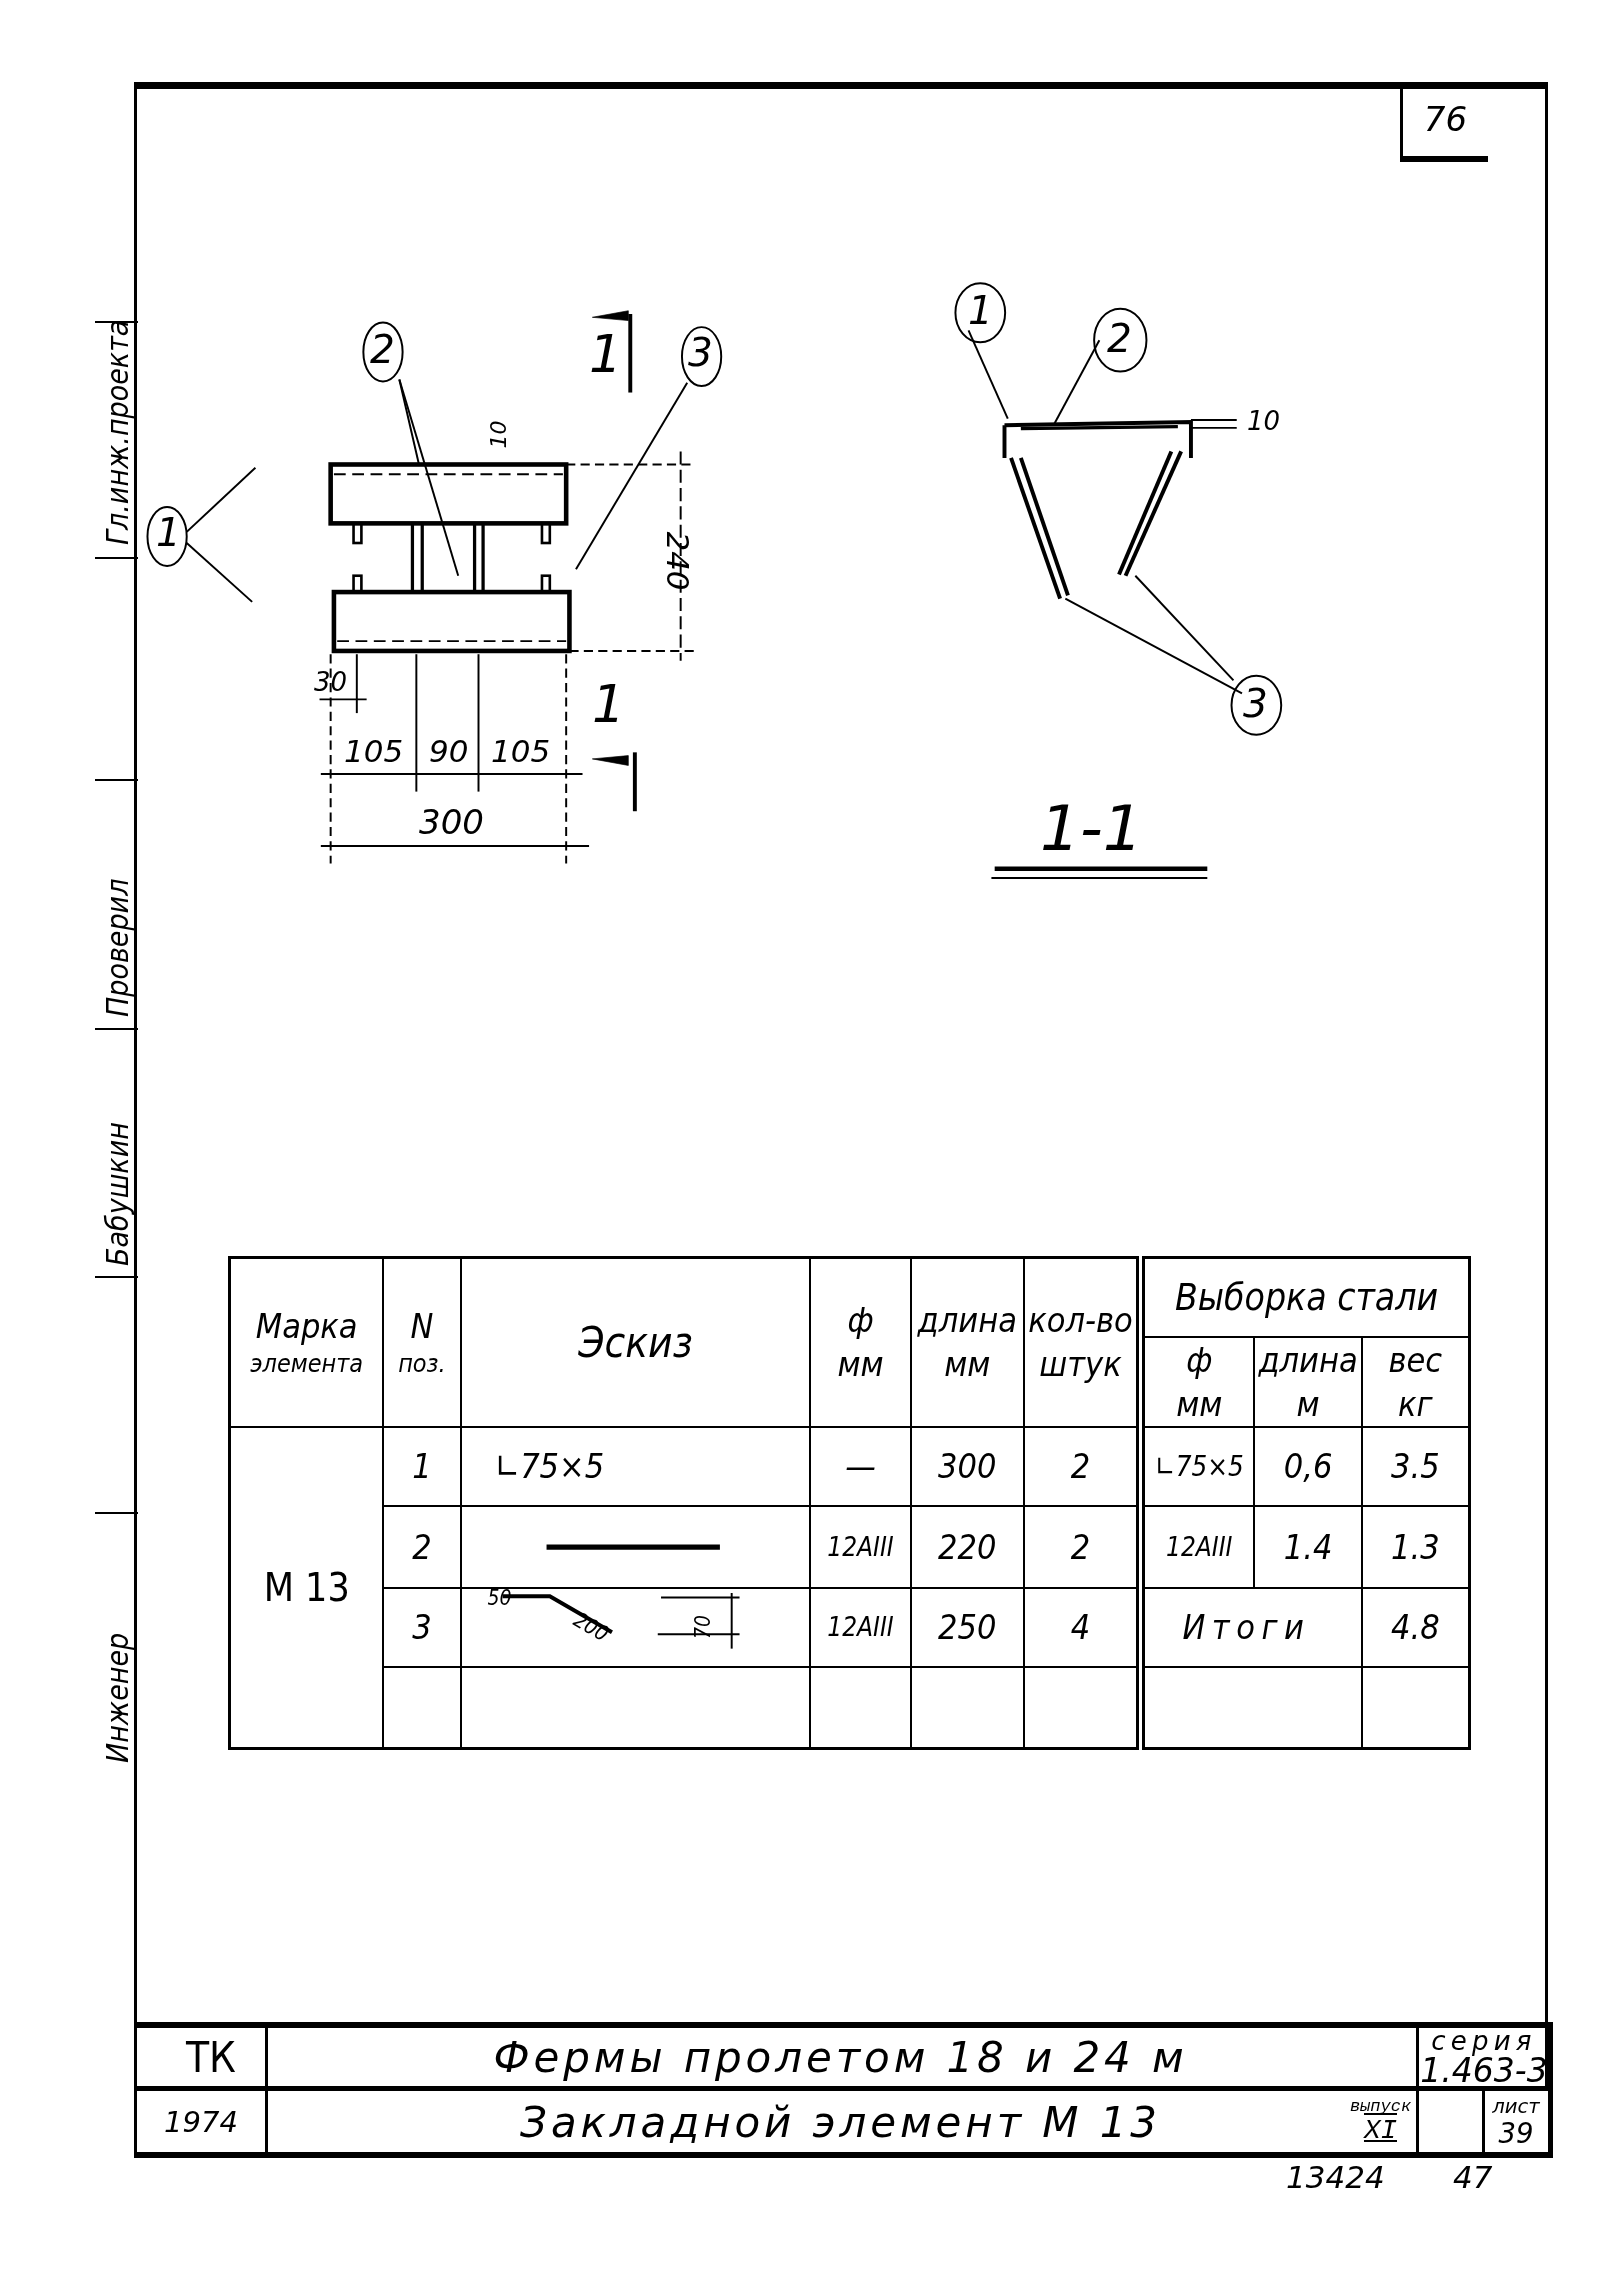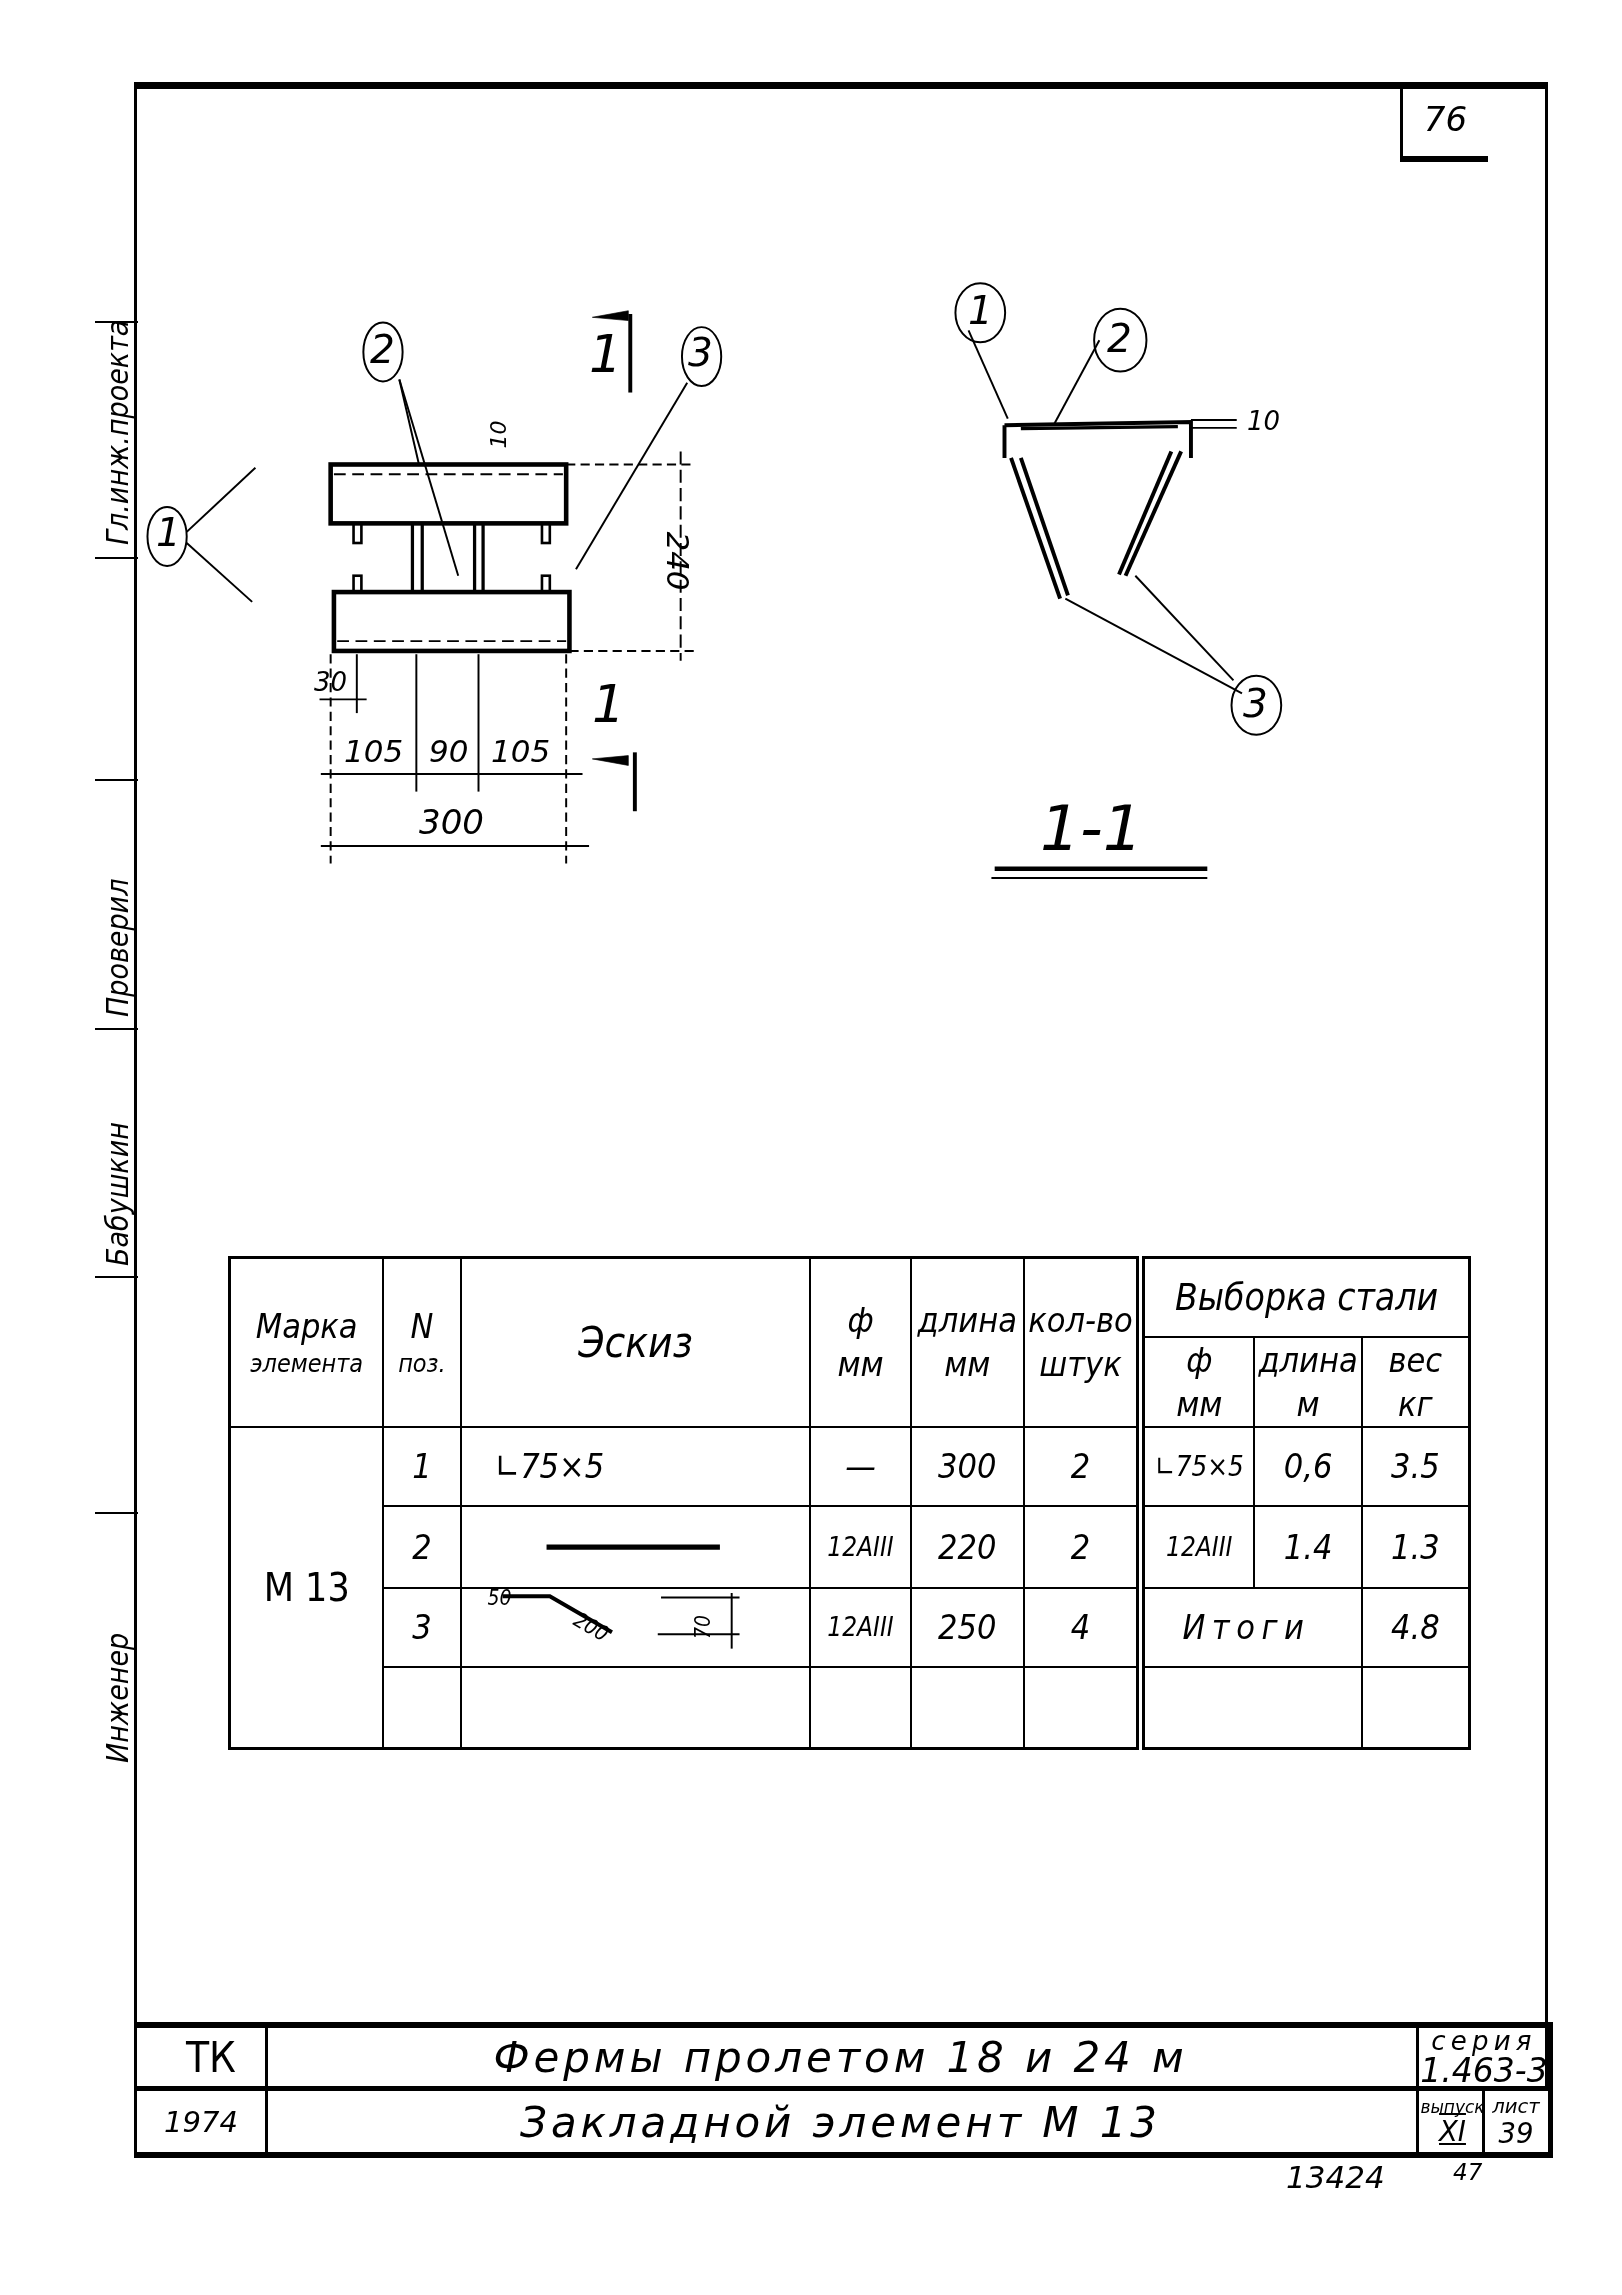--- a/index.html
+++ b/index.html
@@ -258,27 +258,27 @@
     <div class="tb-cell hand" style="left:1283px;width:128px;flex-direction:column;line-height:1;">
       <span style="font-size:26px;letter-spacing:5.2px;">серия</span>
       <span style="font-size:33px;">1.463-3</span>
     </div>
   </div>
   <div class="tb-row" style="top:63px;height:62px;">
     <div class="tb-cell hand" style="left:0;width:128px;font-size:29px;">1974</div>
     <div class="tb-vline" style="left:128px;"></div>
     <div class="tb-cell hand" style="left:131px;width:1145px;font-size:42px;letter-spacing:3.9px;">Закладной элемент М 13</div>
     <div class="tb-vline" style="left:1279px;"></div>
-    <div class="tb-cell hand" style="left:1283px;width:65px;flex-direction:column;line-height:1.1;">
+    <div class="tb-cell hand" style="left:1211px;width:65px;flex-direction:column;line-height:1.1;font-family:Liberation Mono, monospace;">
       <span style="font-size:17px;">выпуск</span>
       <span style="font-size:27.5px;text-decoration:underline overline;">XI</span>
     </div>
     <div class="tb-vline" style="left:1345px;"></div>
     <div class="tb-cell hand" style="left:1348px;width:62px;flex-direction:column;line-height:1.1;">
       <span style="font-size:19.6px;">лист</span>
       <span style="font-size:27.5px;">39</span>
     </div>
   </div>
 </div>
 
 <div class="abs hand" style="left:1286px;top:2159px;font-size:31px;">13424</div>
-<div class="abs hand" style="left:1453px;top:2159px;font-size:23px;">47</div>
+<div class="abs hand" style="left:1453px;top:2159px;font-size:31px;">47</div>
 
 
 </body></html>

